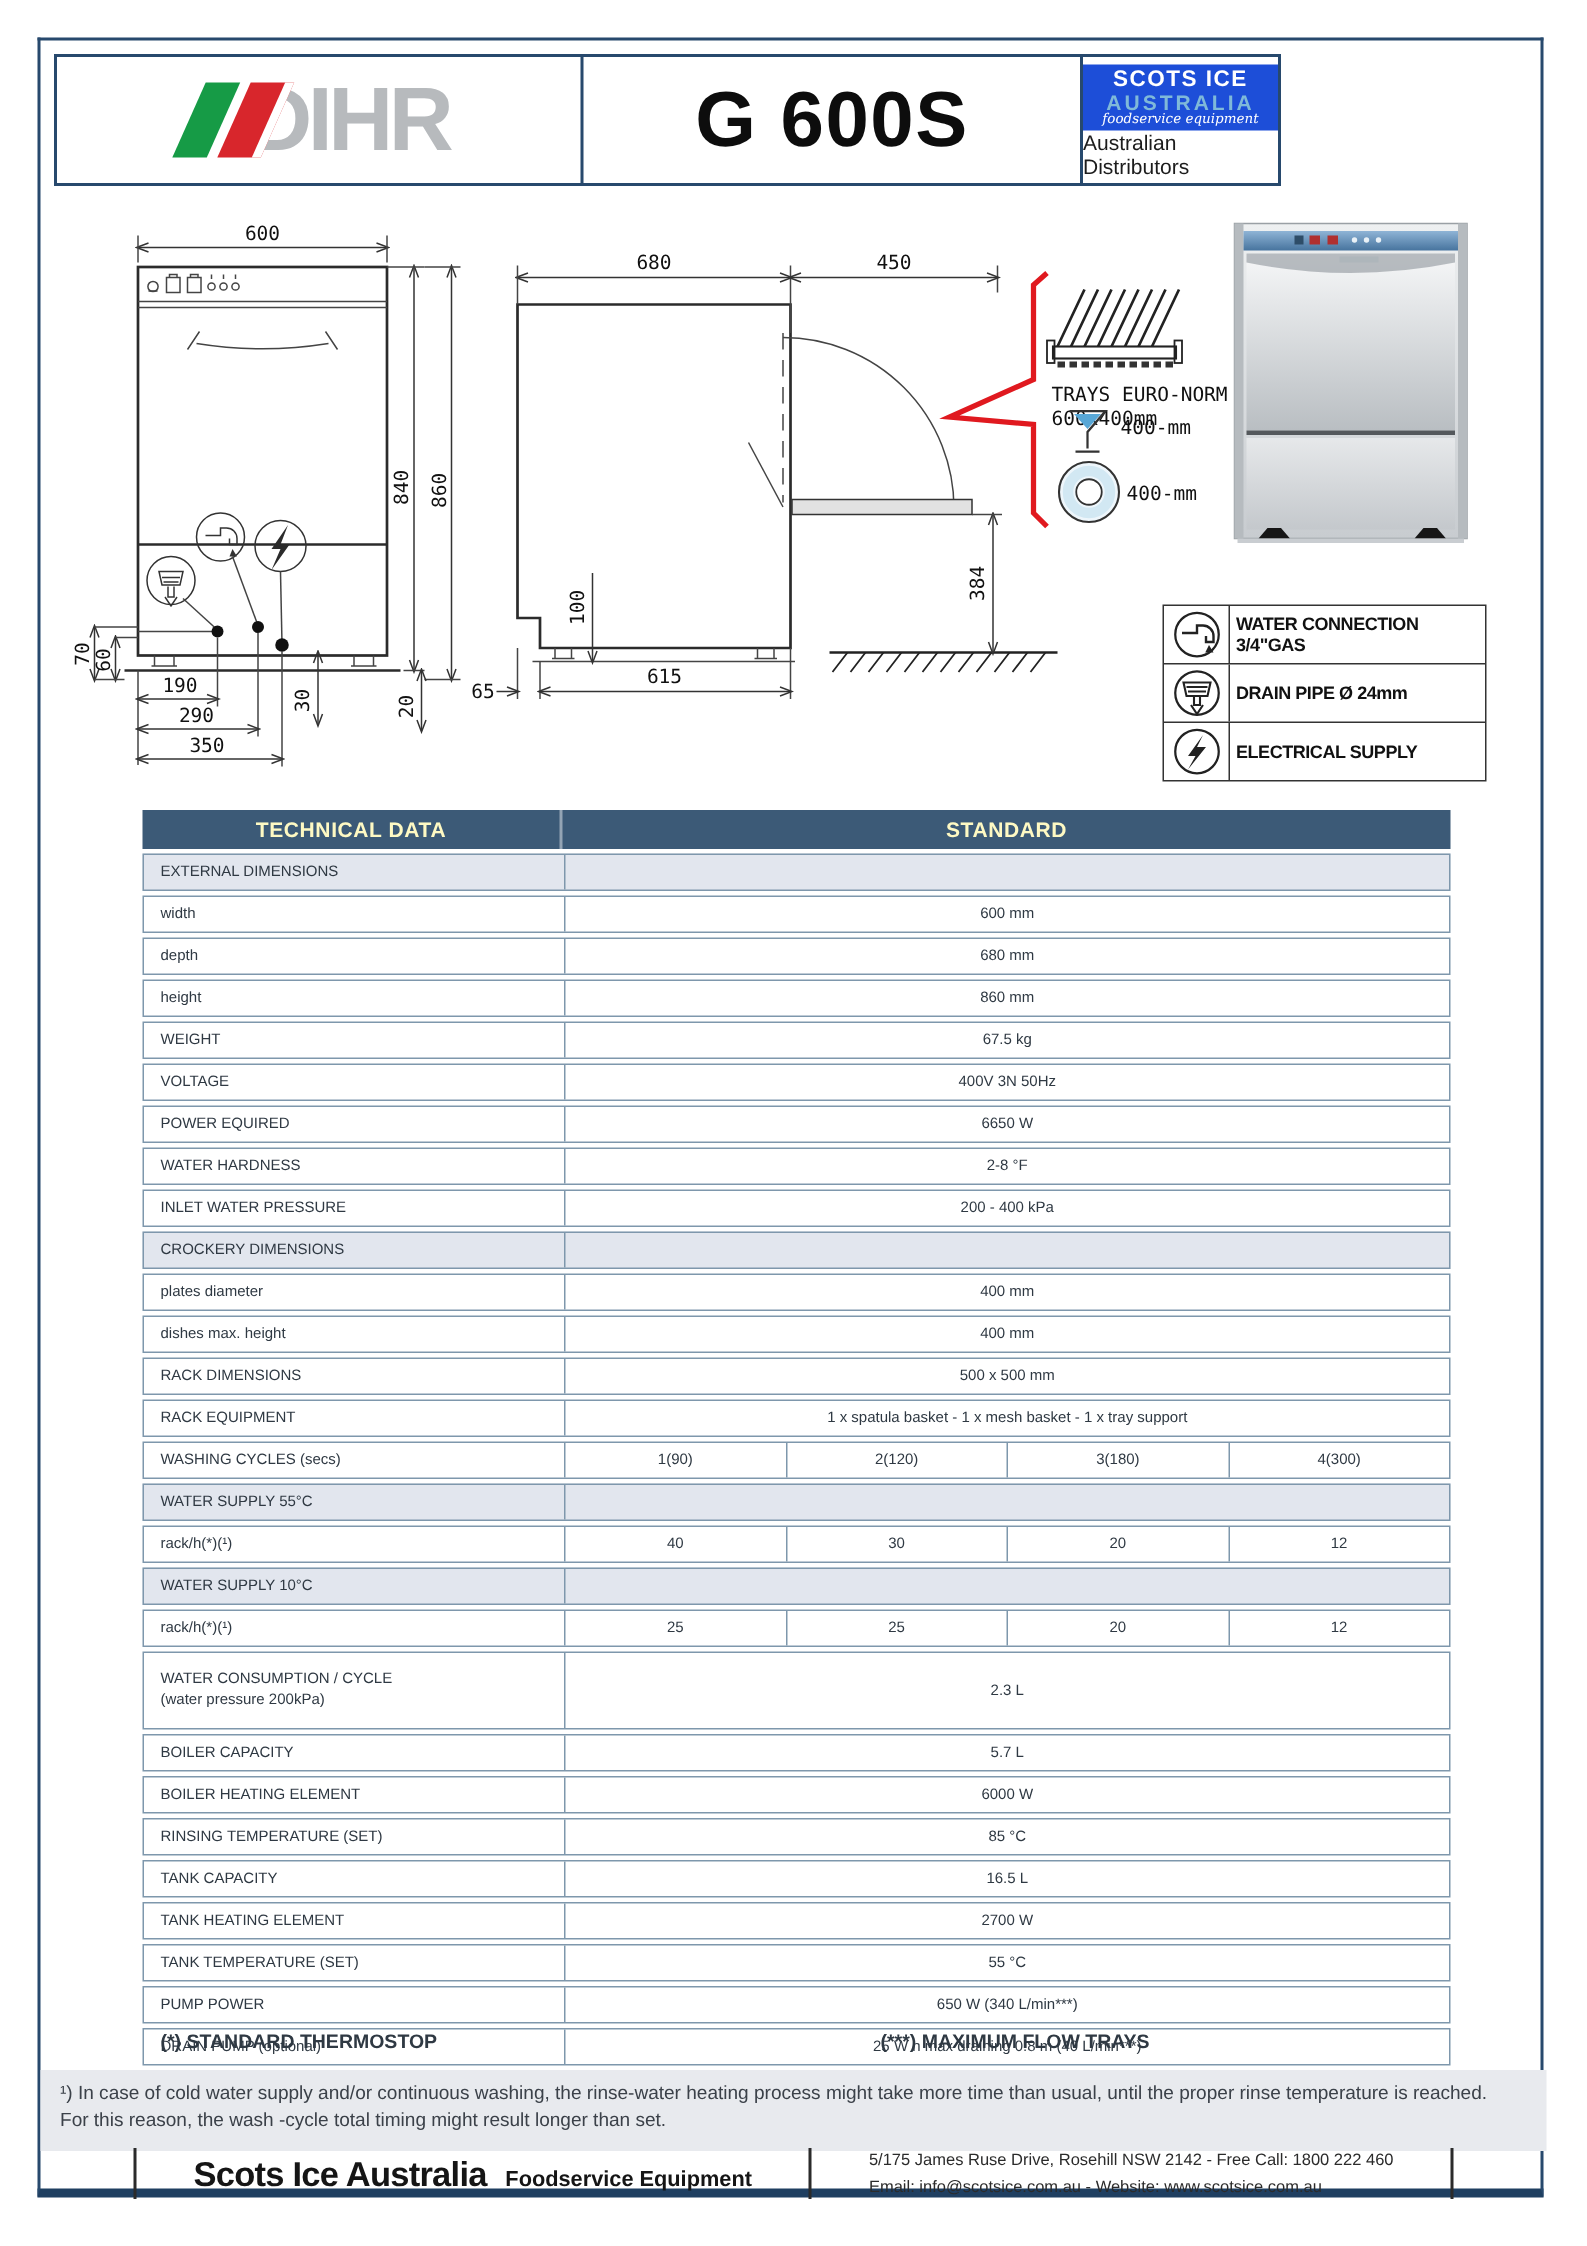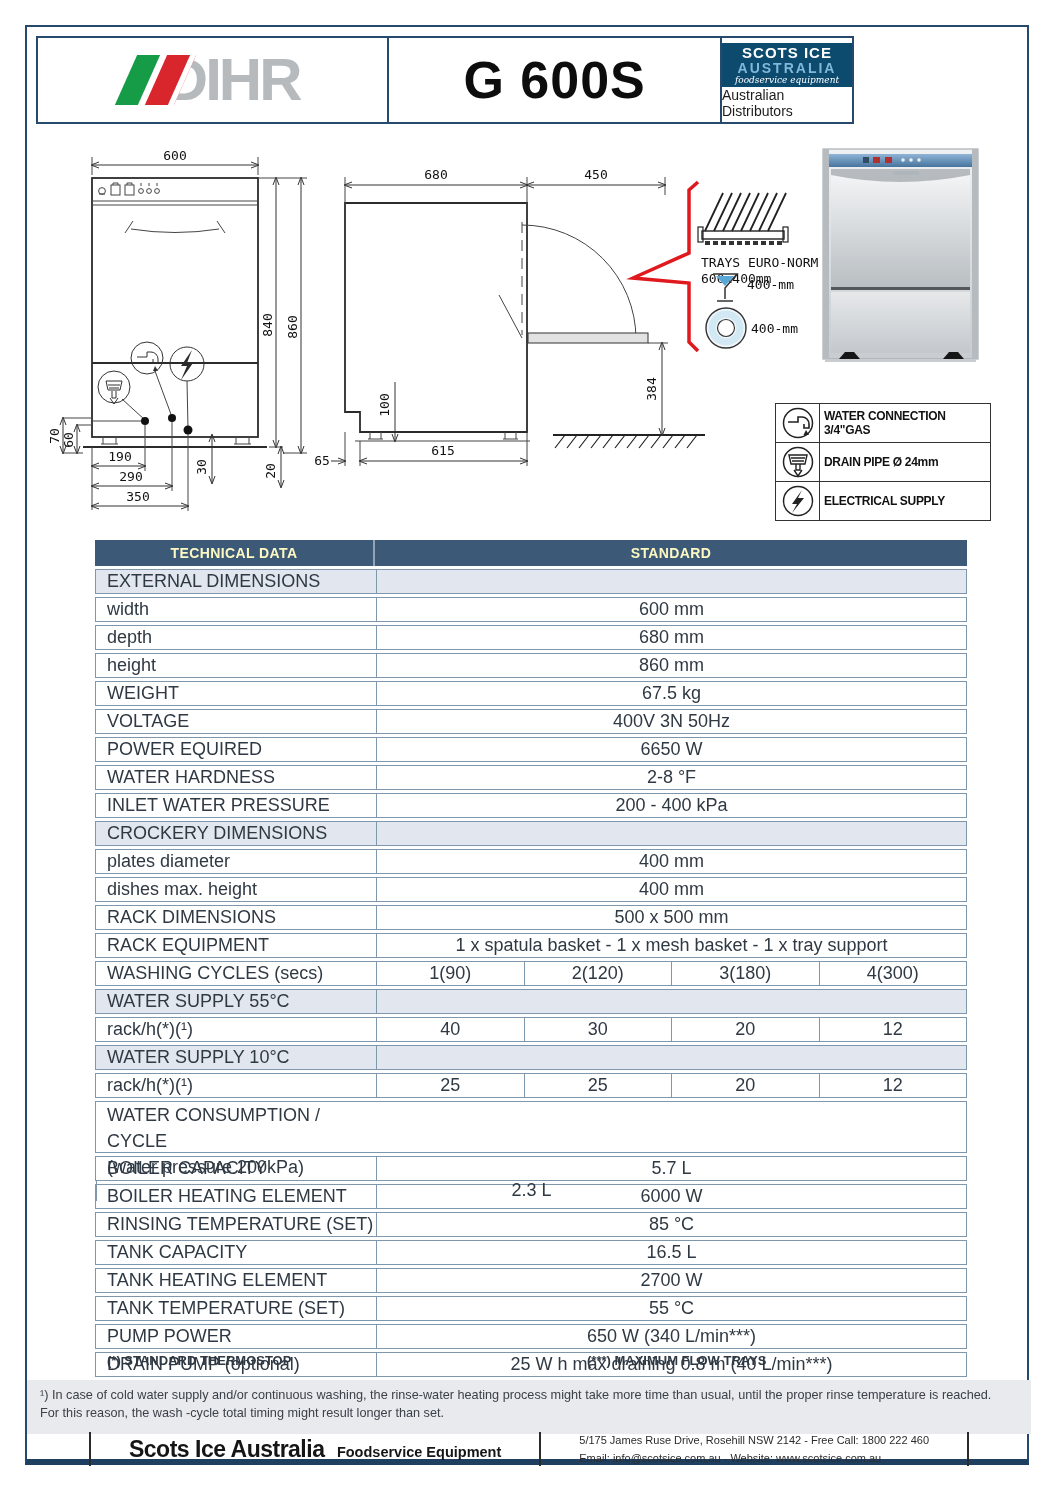--- a/index.html
+++ b/index.html
@@ -14,21 +14,21 @@
   .hdr-cell{display:flex;align-items:center;justify-content:center;box-sizing:border-box;}
   .hdr-left{width:378px;border-right:2px solid #27496d;}
   .hdr-mid{width:358px;border-right:2px solid #27496d;}
   .hdr-right{flex:1;flex-direction:column;justify-content:space-between;padding:5px 0 3px;}
   .dihr{display:flex;align-items:center;}
   .stripe{display:inline-block;width:23px;height:50px;transform:skewX(-24deg);position:relative;z-index:2;}
   .stripe.green{background:#169b46;margin-right:7px;}
   .stripe.red{background:#d8262c;border-right:6px solid #fff;}
   .dihr-text{font-size:60px;font-weight:800;color:#b7babd;letter-spacing:-3px;margin-left:-20px;z-index:1;line-height:1;}
   .model-title{font-size:52px;font-weight:800;color:#0d0d0d;letter-spacing:1px;}
-  .scots-box{width:130px;height:58px;background:#0c4a6e;display:flex;flex-direction:column;
+  .scots-box{width:130px;height:58px;background:#1d4ed8;display:flex;flex-direction:column;
              align-items:center;justify-content:center;line-height:1.05;}
   .scots-l1{color:#fff;font-weight:800;font-size:15px;letter-spacing:1px;}
   .scots-l2{color:#7fb9d9;font-weight:800;font-size:14px;letter-spacing:2px;}
   .scots-l3{color:#fff;font-style:italic;font-size:9px;font-family:"DejaVu Serif",serif;}
   .distrib{font-size:14px;color:#1c1c1c;}
 
   
   .diag-svg{position:absolute;left:25px;top:135px;width:1008px;height:400px;}
   .dl{stroke:#333;stroke-width:1;fill:none;}
   .mach{stroke:#2b2b2b;stroke-width:1.8;fill:#fff;}
@@ -43,25 +43,25 @@
   .lg-row{flex:1;display:flex;align-items:center;border-top:1.5px solid #333;}
   .lg-row:first-child{border-top:none;}
   .lg-ic{width:44px;height:100%;border-right:1.5px solid #333;display:flex;align-items:center;justify-content:center;box-sizing:border-box;}
   .lg-lab{flex:1;font-size:12px;font-weight:700;color:#111;padding-left:4px;letter-spacing:-0.3px;}
 
   
   .tech{position:absolute;left:95px;top:540px;width:872px;}
   .t-head{display:flex;height:26px;background:#3c5a77;color:#fef9c3;font-weight:700;font-size:14px;letter-spacing:.4px;}
   .t-head .th1{width:280px;display:flex;align-items:center;justify-content:center;border-right:2px solid rgba(255,255,255,.45);box-sizing:border-box;}
   .t-head .th2{flex:1;display:flex;align-items:center;justify-content:center;}
-  .trow{display:flex;height:23px;border:1px solid #7e97ac;margin-top:3px;font-size:18px;color:#2f3943;background:#fff;box-sizing:content-box;}
+  .trow{display:flex;height:23px;border:1px solid #7e97ac;margin-top:3px;font-size:10px;color:#2f3943;background:#fff;box-sizing:content-box;}
   .trow .lab{width:280px;display:flex;align-items:center;padding-left:11px;box-sizing:border-box;}
   .trow .val{flex:1;display:flex;align-items:center;justify-content:center;border-left:1px solid #7e97ac;text-align:center;}
   .trow.section{background:#e2e6ee;}
-  .trow.tall{height:50px;flex-direction:column;}
+  .trow.tall{height:50px;}
   .trow.tall .lab{flex-direction:column;align-items:flex-start;justify-content:center;line-height:1.45;}
   .cell{flex:1;display:flex;align-items:center;justify-content:center;border-left:1px solid #7e97ac;}
 
   .footnotes{position:absolute;left:95px;top:1353px;width:872px;height:20px;font-size:13px;font-weight:700;color:#2f3943;}
   .footnotes .fn1{position:absolute;left:12px;}
   .footnotes .fn2{position:absolute;left:492px;}
 
   .disclaimer{position:absolute;left:27px;top:1380px;width:1004px;height:54px;background:#e8eaee;
               box-sizing:border-box;padding:6px 13px;font-size:12.7px;color:#3b4149;line-height:1.45;}
 

